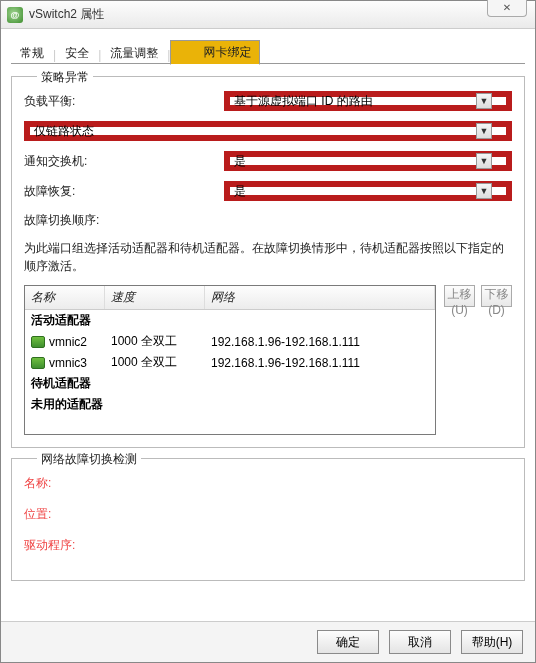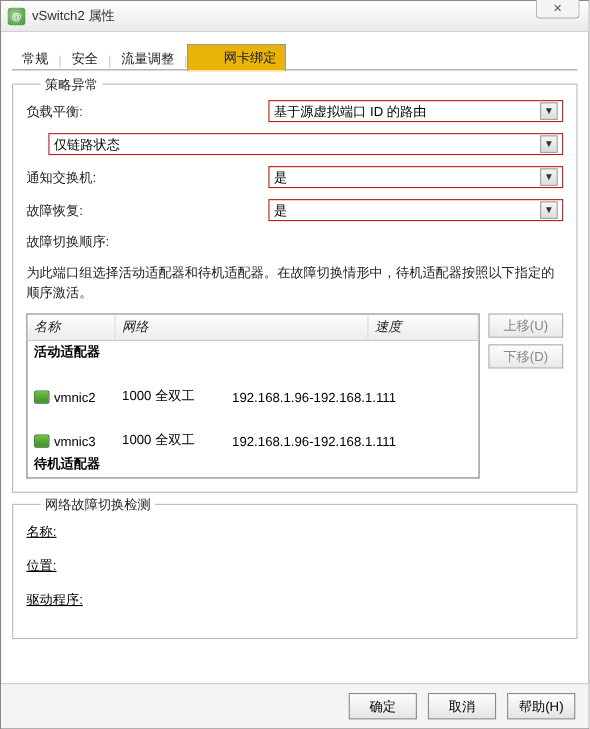--- a/index.html
+++ b/index.html
@@ -66,25 +66,24 @@
       padding: 0 4px;
       color: #222;
       margin-left: 17px;
     }
     
     .form-row { display: flex; align-items: center; margin: 4px 0 10px 0; }
     .form-row .label { width: 200px; color: #222; }
     .form-row .select {
       flex: 1;
       height: 20px;
-      border: 1px solid #b91c1c;
+      border: 6px solid #b91c1c;
       background: #fff;
       display: flex; align-items: center; justify-content: space-between;
-      padding: 0 4px 0 4px;
-      margin-left: 20px;
+      padding: 0 14px 0 4px;
     }
     .select .arrow {
       width: 16px; height: 16px;
       background: linear-gradient(#f5f5f5,#ddd);
       border: 1px solid #999;
       display: flex; align-items:center; justify-content:center;
       font-size: 9px; color:#333;
     }
     
     .desc { color: #222; margin: 6px 0 10px 0; line-height: 1.5; }
@@ -111,41 +110,41 @@
     .col-name { width: 80px; }
     .col-speed { width: 100px; }
     .col-net { flex: 1; }
     .adapter-table .tbody { padding: 0; }
     .adapter-table .group {
       font-weight: bold; padding: 2px 6px; color: #000;
     }
     .adapter-table .row {
       display: flex; align-items: center; padding: 1px 0;
     }
-    .adapter-table .cell { padding: 1px 6px; margin-top: 19px; }
+    .adapter-table .cell { padding: 1px 6px; }
     .nic-icon {
       display: inline-block; width: 14px; height: 12px;
       background: linear-gradient(#6fbf3f,#3f8f2f);
       border: 1px solid #2f6f1f;
       border-radius: 2px;
       margin-right: 4px;
       vertical-align: middle;
     }
     
-    .side-buttons { display: flex; flex-direction: column; gap: 6px; width: 68px; }
+    .side-buttons { display: flex; gap: 6px; width: 68px; }
     .side-buttons button {
       height: 22px;
       border: 1px solid #aaa;
       background: linear-gradient(#fdfdfd,#e8e8e8);
       color: #888;
       cursor: default;
     }
     
     .detail-fieldset .drow { display: flex; margin: 6px 0 14px 0; }
-    .detail-fieldset .dlabel { width: 80px; color: #000000; text-decoration: underline; }
+    .detail-fieldset .dlabel { width: 80px; color: #ef4444; }
     
     .footer {
       border-top: 1px solid #ccc;
       padding: 8px 12px;
       display: flex; justify-content: flex-end; gap: 10px;
       background: #f4f4f4;
     }
     .footer button {
       width: 62px; height: 24px;
       border: 1px solid #8a8a8a;
@@ -206,22 +205,22 @@
         </div>
       </div>
 
       <div class="desc">故障切换顺序:</div>
       <div class="desc">为此端口组选择活动适配器和待机适配器。在故障切换情形中，待机适配器按照以下指定的顺序激活。</div>
 
       <div class="adapter-area">
         <div class="adapter-table">
           <div class="thead">
             <div class="th col-name">名称</div>
+            <div class="th col-speed">速度</div>
             <div class="th col-net">网络</div>
-            <div class="th col-speed">速度</div>
           </div>
           <div class="tbody">
             <div class="group">活动适配器</div>
             <div class="row">
               <div class="cell col-name"><span class="nic-icon"></span><span>vmnic2</span></div>
               <div class="cell col-speed">1000 全双工</div>
               <div class="cell col-net">192.168.1.96-192.168.1.111</div>
             </div>
             <div class="row">
               <div class="cell col-name"><span class="nic-icon"></span><span>vmnic3</span></div>

